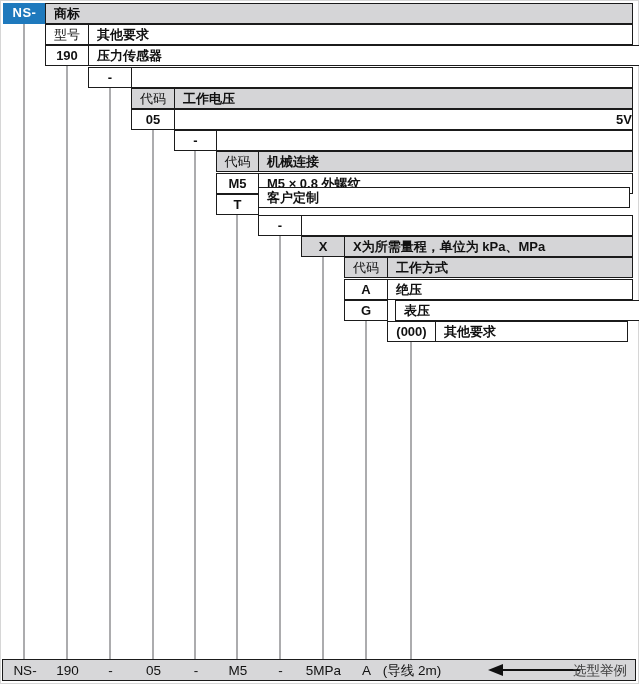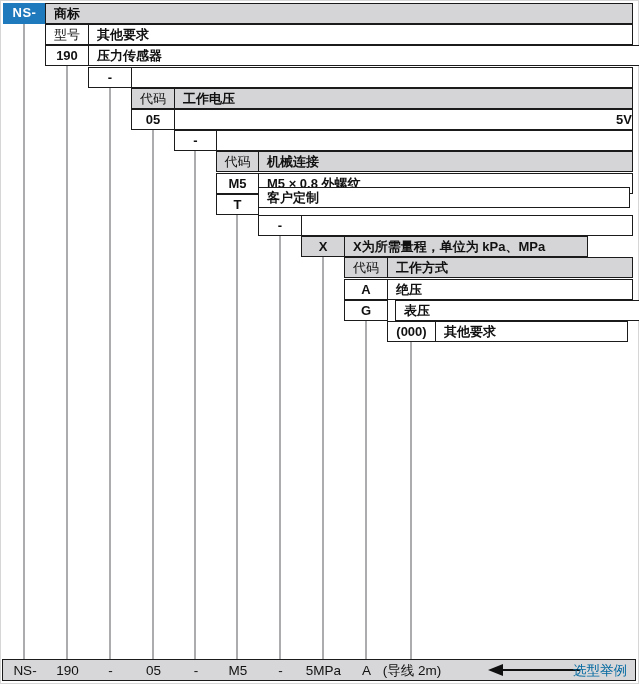--- a/index.html
+++ b/index.html
@@ -29,21 +29,21 @@
   .token{
     position:absolute;top:1px;transform:translateX(-50%);
     font-size:13.5px;color:#111;line-height:19px;white-space:nowrap;
   }
   #arrow-group{position:absolute;right:6px;top:0;height:20px;}
   #arrow-head{
     position:absolute;right:126px;top:4px;width:0;height:0;
     border-right:15px solid #111;border-top:6px solid transparent;border-bottom:6px solid transparent;
   }
   #arrow-tail{position:absolute;right:49px;top:9px;width:80px;height:2px;background:#111;}
-  #arrow-label{position:absolute;right:2px;top:1px;font-size:13.5px;color:#0369a1;line-height:19px;white-space:nowrap;}
+  #arrow-label{position:absolute;right:2px;top:1px;font-size:13.5px;color:#404040;line-height:19px;white-space:nowrap;}
 </style>
 </head>
 <body>
 
 <div id="frame"></div>
 <div id="diagram">
     <div class="row-cell code brand" style="left: 3px; top: 3px; width: 43px;">NS-</div>
     <div class="row-cell desc gray" style="left: 45px; top: 3px; width: 588px;">商标</div>
     <div class="row-cell code" style="left: 45px; top: 24px; width: 44px;">型号</div>
     <div class="row-cell desc" style="left: 88px; top: 24px; width: 545px;">其他要求</div>
@@ -59,21 +59,21 @@
     <div class="row-cell desc bold" style="left: 216px; top: 130px; width: 417px;"></div>
     <div class="row-cell code gray" style="left: 216px; top: 151px; width: 43px;">代码</div>
     <div class="row-cell desc gray" style="left: 258px; top: 151px; width: 375px;">机械连接</div>
     <div class="row-cell code bold" style="left: 216px; top: 173px; width: 43px;">M5</div>
     <div class="row-cell desc bold" style="left: 258px; top: 173px; width: 375px;">M5 × 0.8 外螺纹</div>
     <div class="row-cell code bold" style="left: 216px; top: 194px; width: 43px;">T</div>
     <div class="row-cell desc bold" style="left: 258px; top: 187px; width: 372px;">客户定制</div>
     <div class="row-cell code bold" style="left: 258px; top: 215px; width: 44px;">-</div>
     <div class="row-cell desc bold" style="left: 301px; top: 215px; width: 332px;"></div>
     <div class="row-cell code gray bold" style="left: 301px; top: 236px; width: 44px;">X</div>
-    <div class="row-cell desc gray" style="left: 344px; top: 236px; width: 244px;">X为所需量程，单位为 kPa、MPa</div>
+    <div class="row-cell desc gray" style="left: 344px; top: 236px; width: 289px;">X为所需量程，单位为 kPa、MPa</div>
     <div class="row-cell code gray" style="left: 344px; top: 257px; width: 44px;">代码</div>
     <div class="row-cell desc gray" style="left: 387px; top: 257px; width: 246px;">工作方式</div>
     <div class="row-cell code bold" style="left: 344px; top: 279px; width: 44px;">A</div>
     <div class="row-cell desc bold" style="left: 387px; top: 279px; width: 246px;">绝压</div>
     <div class="row-cell code bold" style="left: 344px; top: 300px; width: 44px;">G</div>
     <div class="row-cell desc bold" style="left: 395px; top: 300px; width: 246px;">表压</div>
     <div class="row-cell code bold" style="left: 387px; top: 321px; width: 49px;">(000)</div>
     <div class="row-cell desc bold" style="left: 435px; top: 321px; width: 193px;">其他要求</div>
     <div class="vline" style="left: 23px; top: 24px; height: 635px;"></div>
     <div class="vline" style="left: 65.5px; top: 66px; height: 593px;"></div>

